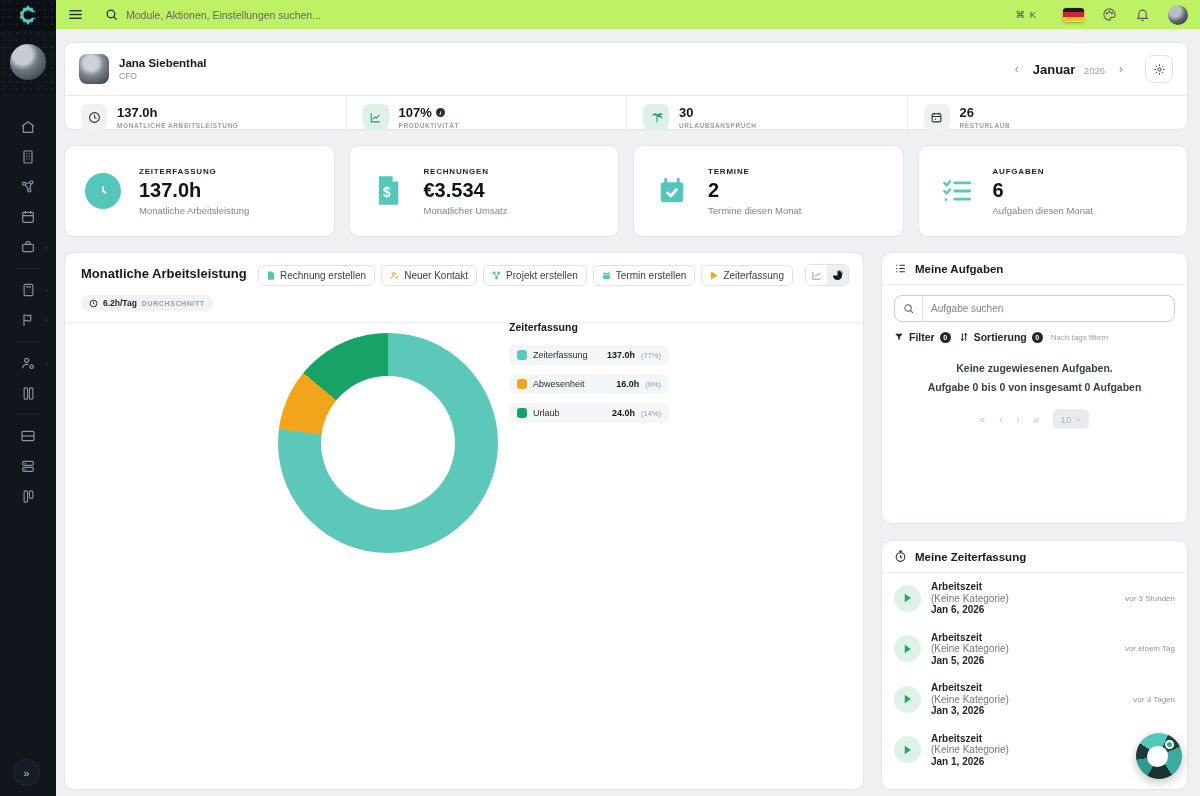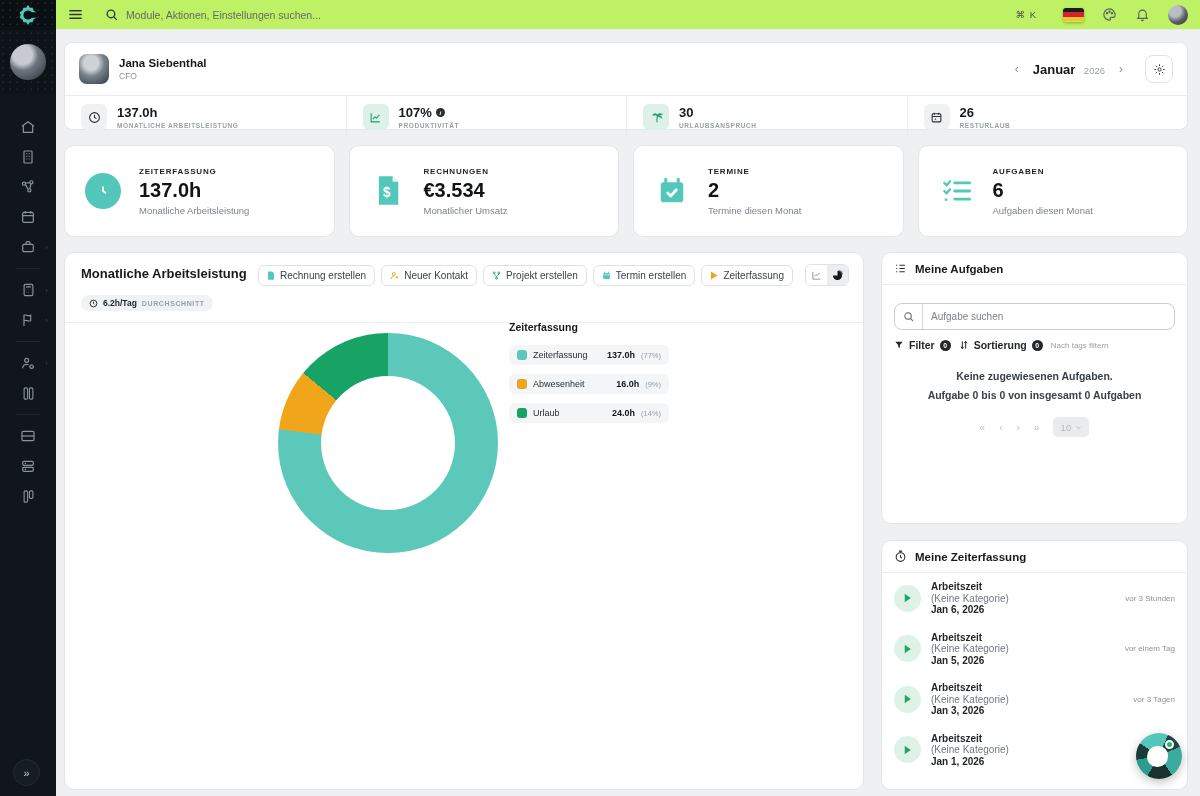--- a/index.html
+++ b/index.html
@@ -112,21 +112,21 @@
   .legend-label { font-size:9px; color:#2a2f34; }
   .legend-hours { font-size:9px; font-weight:bold; color:#14181c; margin-left:auto; }
   .legend-pct { font-size:7.5px; color:#9aa0a6; }
 
   
   .panel { position:absolute; background:#fff; border:1px solid #e3e5e8; border-radius:10px; }
   .tasks-panel { left:881px; top:252px; width:307px; height:272px; }
   .time-panel  { left:881px; top:540px; width:307px; height:250px; overflow:hidden; }
   .panel-head { display:flex; align-items:center; gap:8px; padding:9px 12px; border-bottom:1px solid #eceef0; color:#2a2f34; }
   .panel-title { font-size:11.5px; font-weight:bold; color:#17191c; }
-  .task-search { display:flex; align-items:center; margin:18px 12px 0; border:1px solid #c9ced3; border-radius:8px; height:27px; overflow:hidden; }
+  .task-search { display:flex; align-items:center; margin:10px 12px 0; border:1px solid #c9ced3; border-radius:8px; height:27px; overflow:hidden; }
   .task-search .s-ic { width:28px; height:100%; display:flex; align-items:center; justify-content:center;
     color:#5a6167; border-right:1px solid #d6dade; }
   .task-search input { flex:1; border:none; outline:none; font-size:10px; padding:0 8px; color:#3c4248;
     font-family:"Liberation Sans", sans-serif; }
   .task-search input::placeholder { color:#7d848b; }
   .filter-row { display:flex; align-items:center; gap:8px; margin:9px 12px 0; }
   .filter-item { display:flex; align-items:center; gap:5px; font-size:10.5px; font-weight:bold; color:#23272b; cursor:pointer; }
   .count-badge { width:11px; height:11px; border-radius:50%; background:#23272b; color:#fff; font-size:7px;
     display:flex; align-items:center; justify-content:center; font-weight:bold; }
   .tags-hint { font-size:8px; color:#9aa0a6; }

